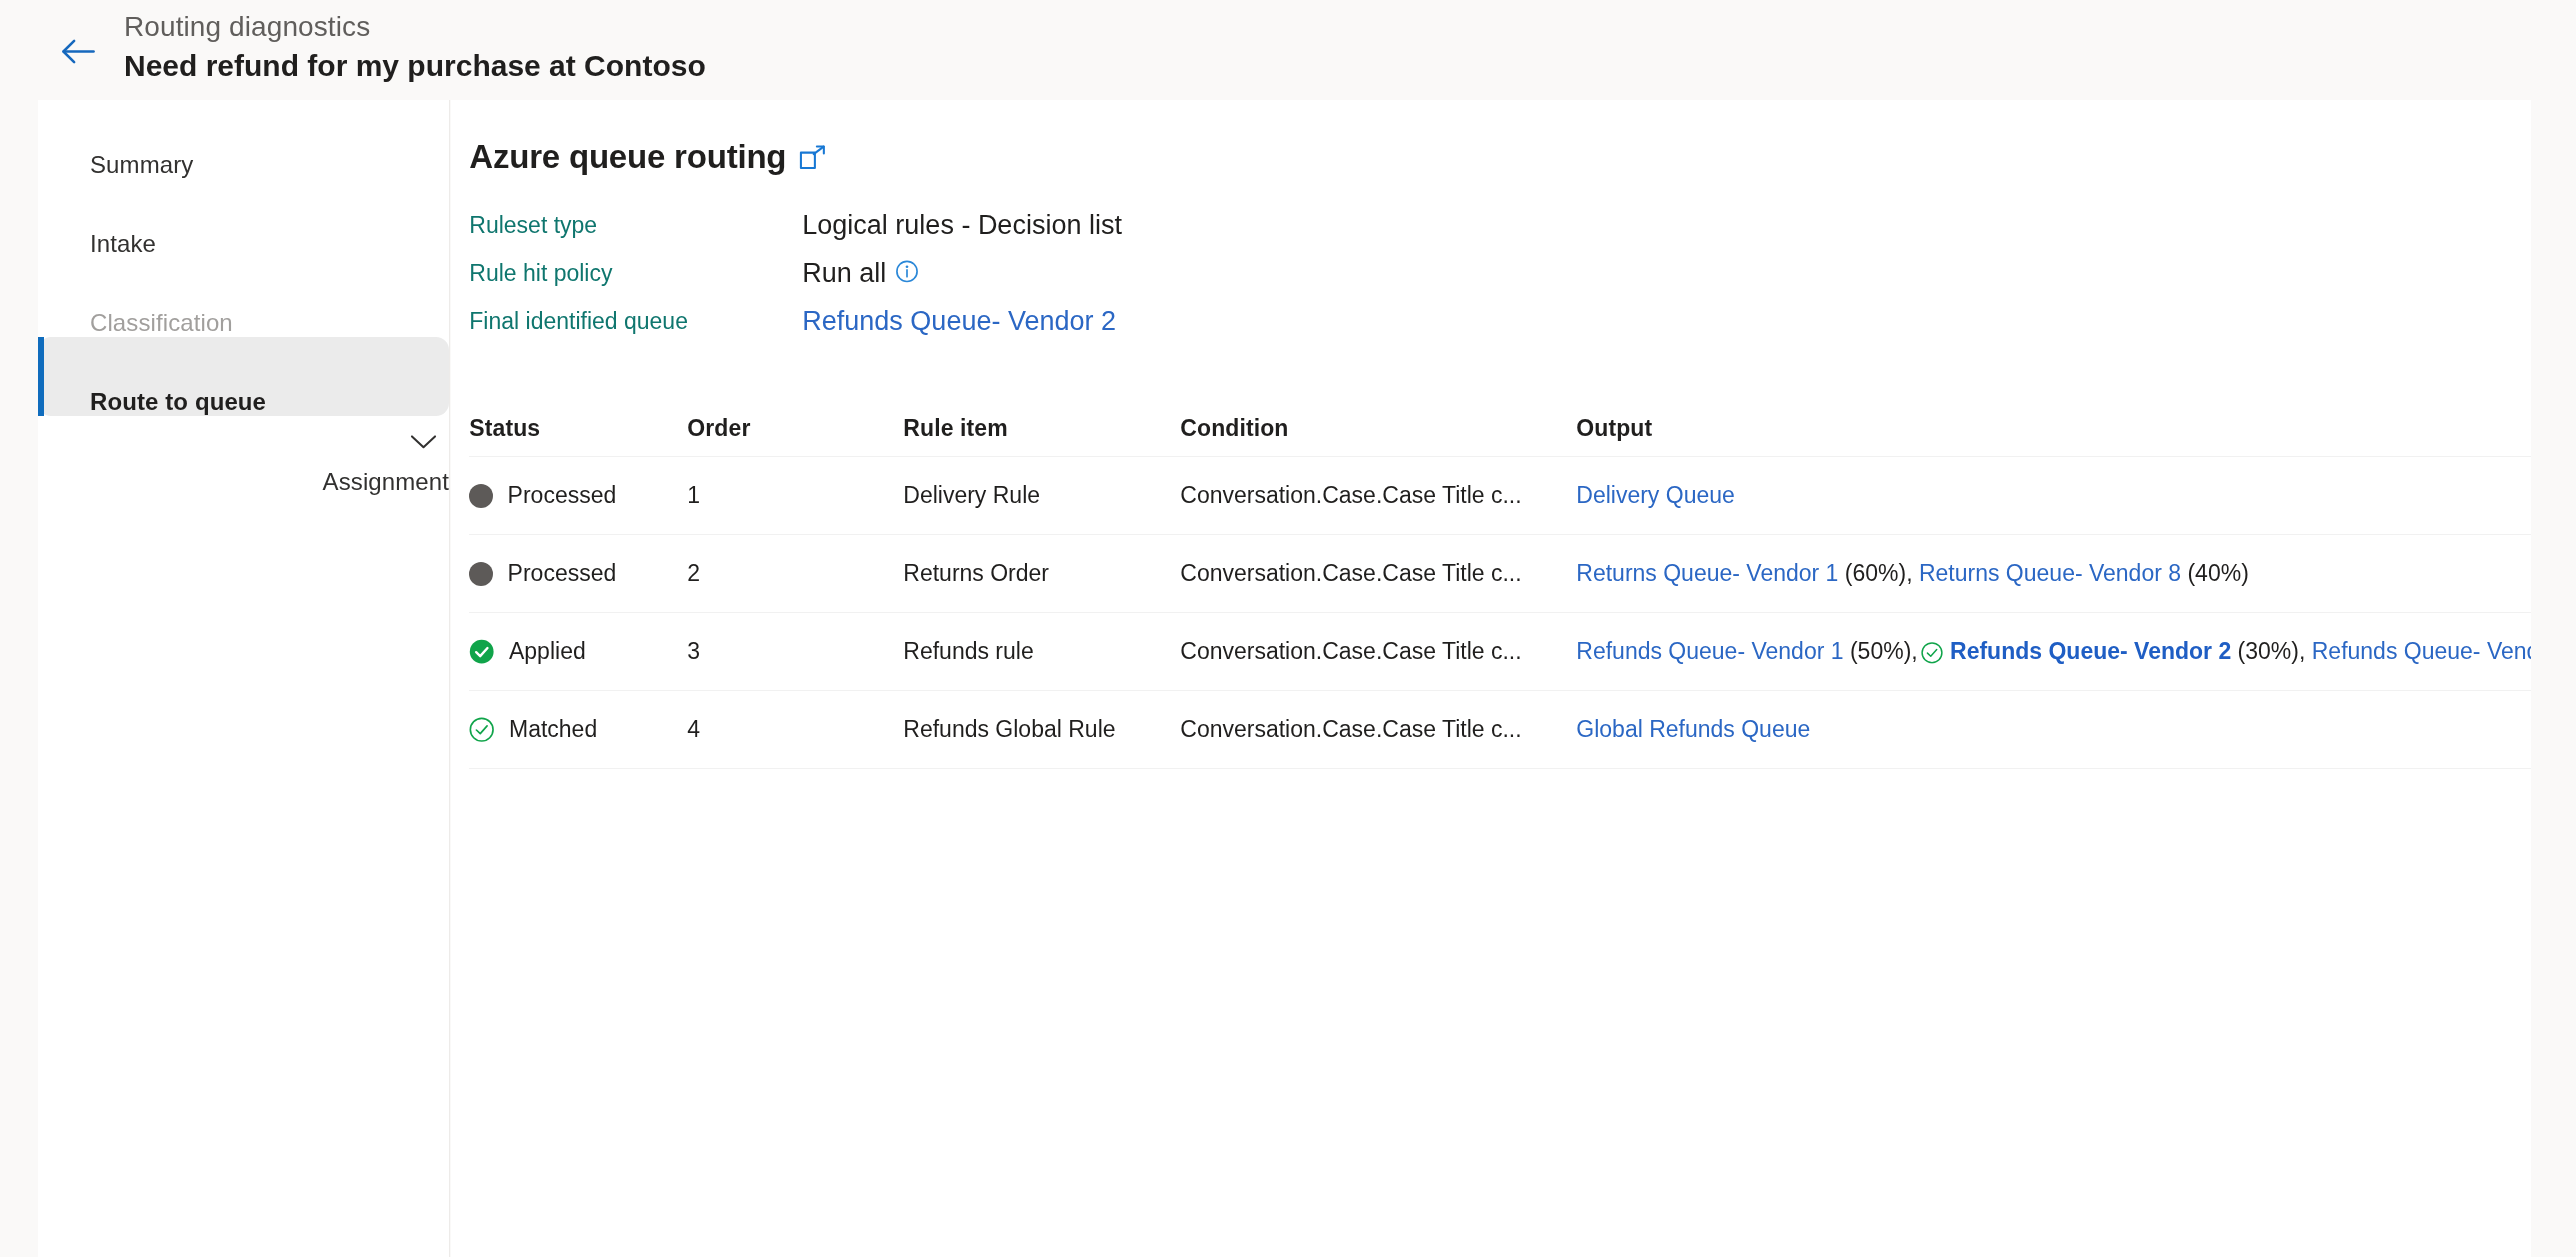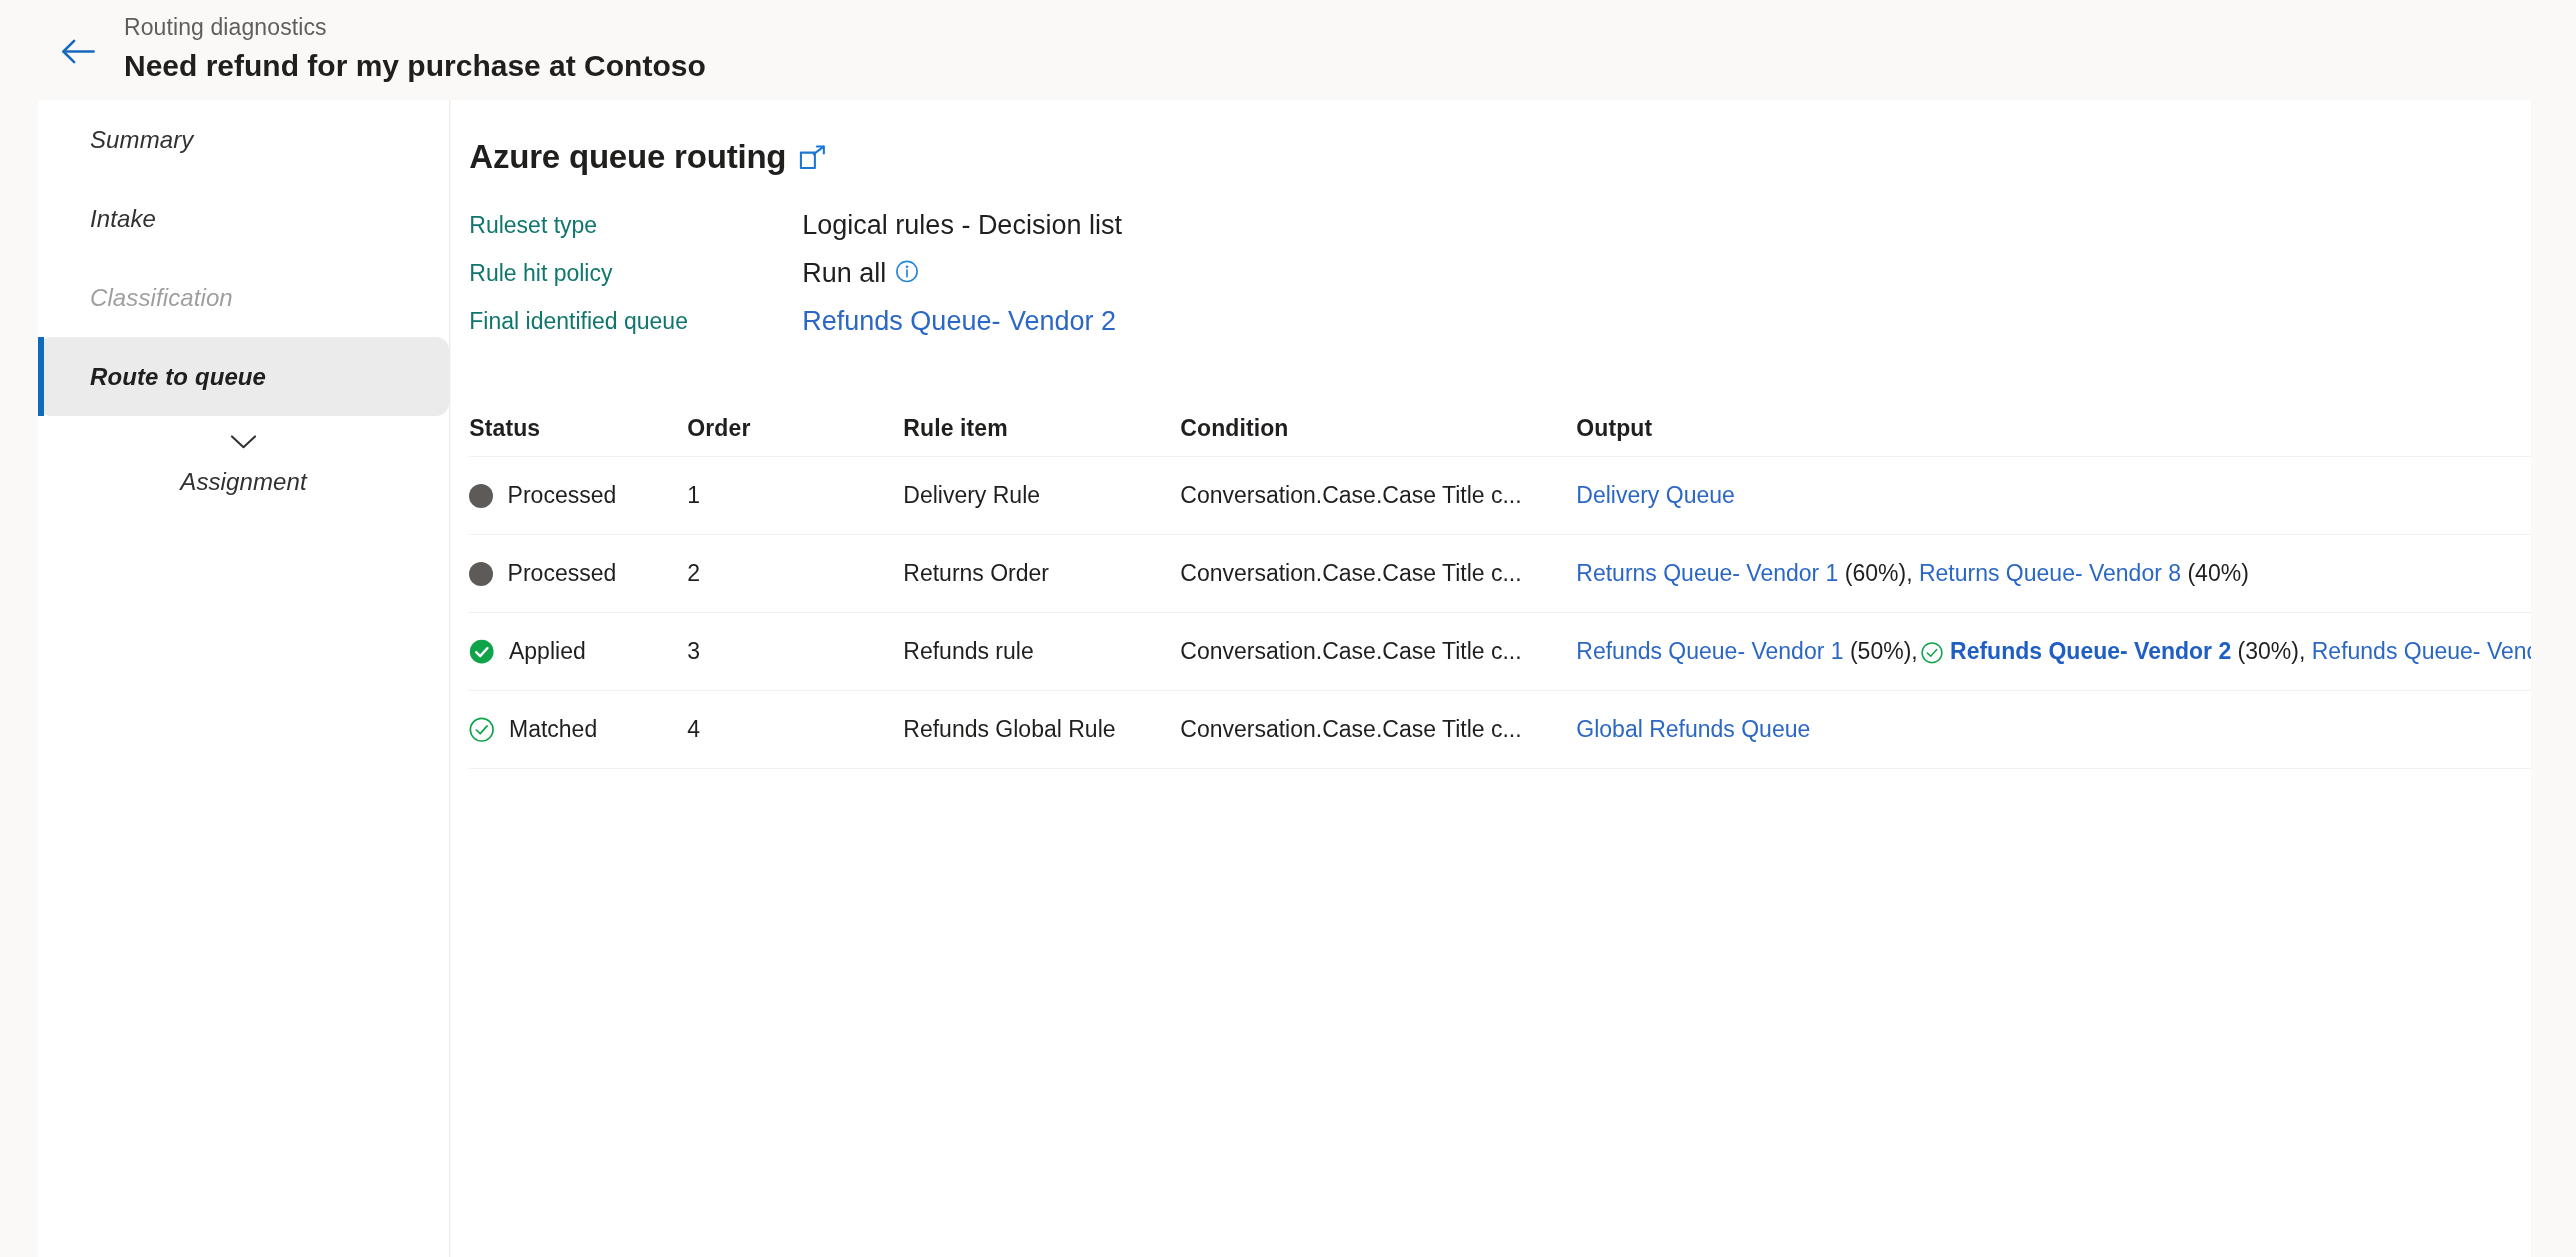--- a/index.html
+++ b/index.html
@@ -43,21 +43,21 @@
     background: transparent;
     border: none;
   }
   .back-btn svg { display: block; }
   .title-block {
     position: absolute;
     left: 124px;
     top: 11px;
   }
   .breadcrumb-text {
-    font-size: 23px;
+    font-size: 28px;
     line-height: 32px;
     color: #605e5c;
     font-weight: 400;
     letter-spacing: 0.1px;
   }
   .page-title {
     font-size: 30px;
     line-height: 40px;
     color: #201f1e;
     font-weight: 700;
@@ -81,25 +81,24 @@
     top: 0;
     width: 412px;
     height: 1158px;
     background: #ffffff;
     border-right: 1.6px solid #edebe9;
   }
   .nav-item {
     position: relative;
     height: 79px;
     display: flex;
-    align-items: center;
+    align-items: flex-end;
     padding-left: 52px;
     cursor: pointer;
     background: transparent;
-    font-style: italic;
   }
   .nav-item .nav-label {
     font-size: 24px;
     color: #323130;
     font-weight: 400;
     letter-spacing: 0.1px;
   }
   .nav-item.disabled .nav-label { color: #a19f9d; }
   .nav-item.selected {
     background: #ebebeb;

